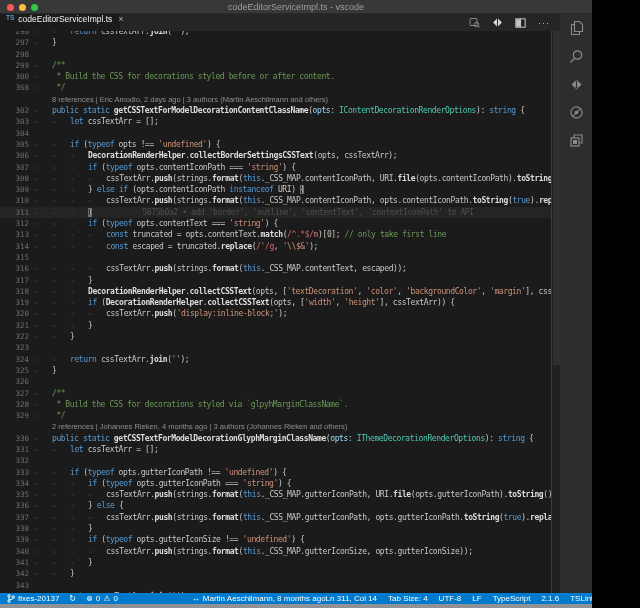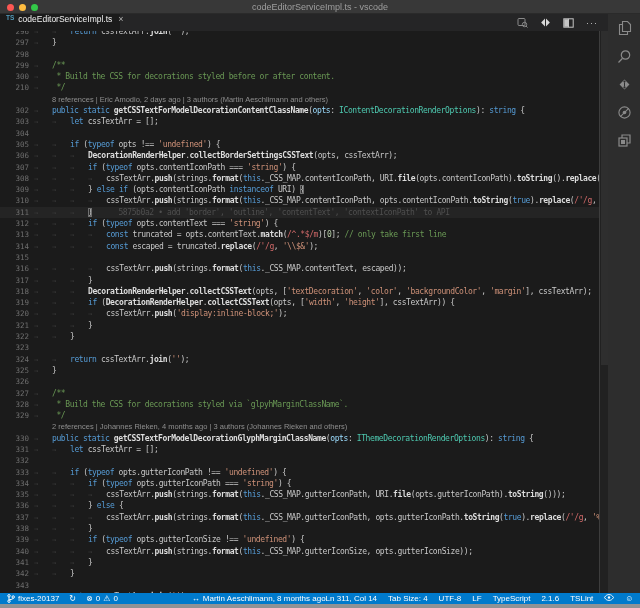--- a/index.html
+++ b/index.html
@@ -1,17 +1,17 @@
 <!DOCTYPE html>
 <html><head>
 <meta charset="utf-8">
 <style>
   html,body{margin:0;padding:0;background:#000;}
   *{box-sizing:border-box;}
-  .window{position:relative;width:640px;height:608px;overflow:hidden;background:#404040;
+  .window{position:relative;width:592px;height:608px;overflow:hidden;background:#404040;
     font-family:"Liberation Sans","DejaVu Sans",sans-serif;}
 
   
   .titlebar{height:14px;background:#383838;border-bottom:1px solid #2a2a2a;
     display:flex;align-items:center;justify-content:center;position:relative;}
   .traffic{position:absolute;left:7px;top:4px;display:flex;gap:5px;}
   .traffic span{width:7px;height:7px;border-radius:50%;display:block;}
   .tl-close{background:#fc5753;}
   .tl-min{background:#fdbc40;}
   .tl-zoom{background:#33c748;}
@@ -46,21 +46,21 @@
   .tk-k{color:#569cd6;}
   .tk-s{color:#ce9178;}
   .tk-c{color:#6a9955;}
   .tk-r{color:#d16969;}
   .tk-n{color:#b5cea8;}
   .tk-t{color:#4ec9b0;}
   .tk-pm{color:#9cdcfe;}
   .tk-f{color:#dddddd;font-weight:bold;}
   .tk-p{color:#c8c8c8;}
   .tk-m{color:#c8c8c8;outline:1px solid #6f6f6f;outline-offset:-1px;background:#2c2c2c;}
-  .tk-g{color:#4f4f4f;margin-left:26px;}
+  .tk-g{color:#4f4f4f;margin-left:50px;}
 
   
   .scrollstrip{position:absolute;top:0;right:0;bottom:0;width:9px;background:#212121;
     border-left:1px solid #3d3d3d;}
   .scrollthumb{position:absolute;top:0;left:1px;right:0;height:334px;background:rgba(255,255,255,0.06);}
 
   
   .activitybar{width:32px;background:#2d2d2d;display:flex;flex-direction:column;align-items:center;}
   .ab-item{height:28px;width:32px;display:flex;align-items:center;justify-content:center;}
   .ab-item svg{display:block;}
@@ -139,21 +139,21 @@
             </div>
             <div class="row">
               <span class="ln">299</span>
               <span class="lc"><span class="ws">→</span><span class="tk-c">/**</span></span>
             </div>
             <div class="row">
               <span class="ln">300</span>
               <span class="lc"><span class="ws">→</span><span class="tk-c"> * Build the CSS for decorations styled before or after content.</span></span>
             </div>
             <div class="row">
-              <span class="ln">210</span>
+              <span class="ln">368</span>
               <span class="lc"><span class="ws">→</span><span class="tk-c"> */</span></span>
             </div>
             <div class="row">
               <span class="ln"></span>
               <span class="lens">8 references | Eric Amodio, 2 days ago | 3 authors (Martin Aeschlimann and others)</span>
             </div>
             <div class="row">
               <span class="ln">302</span>
               <span class="lc"><span class="ws">→</span><span class="tk-k">public</span><span class="tk-p"> </span><span class="tk-k">static</span><span class="tk-p"> </span><span class="tk-f">getCSSTextForModelDecorationContentClassName</span><span class="tk-p">(</span><span class="tk-pm">opts</span><span class="tk-p">: </span><span class="tk-t">IContentDecorationRenderOptions</span><span class="tk-p">): </span><span class="tk-k">string</span><span class="tk-p"> {</span></span>
             </div>

